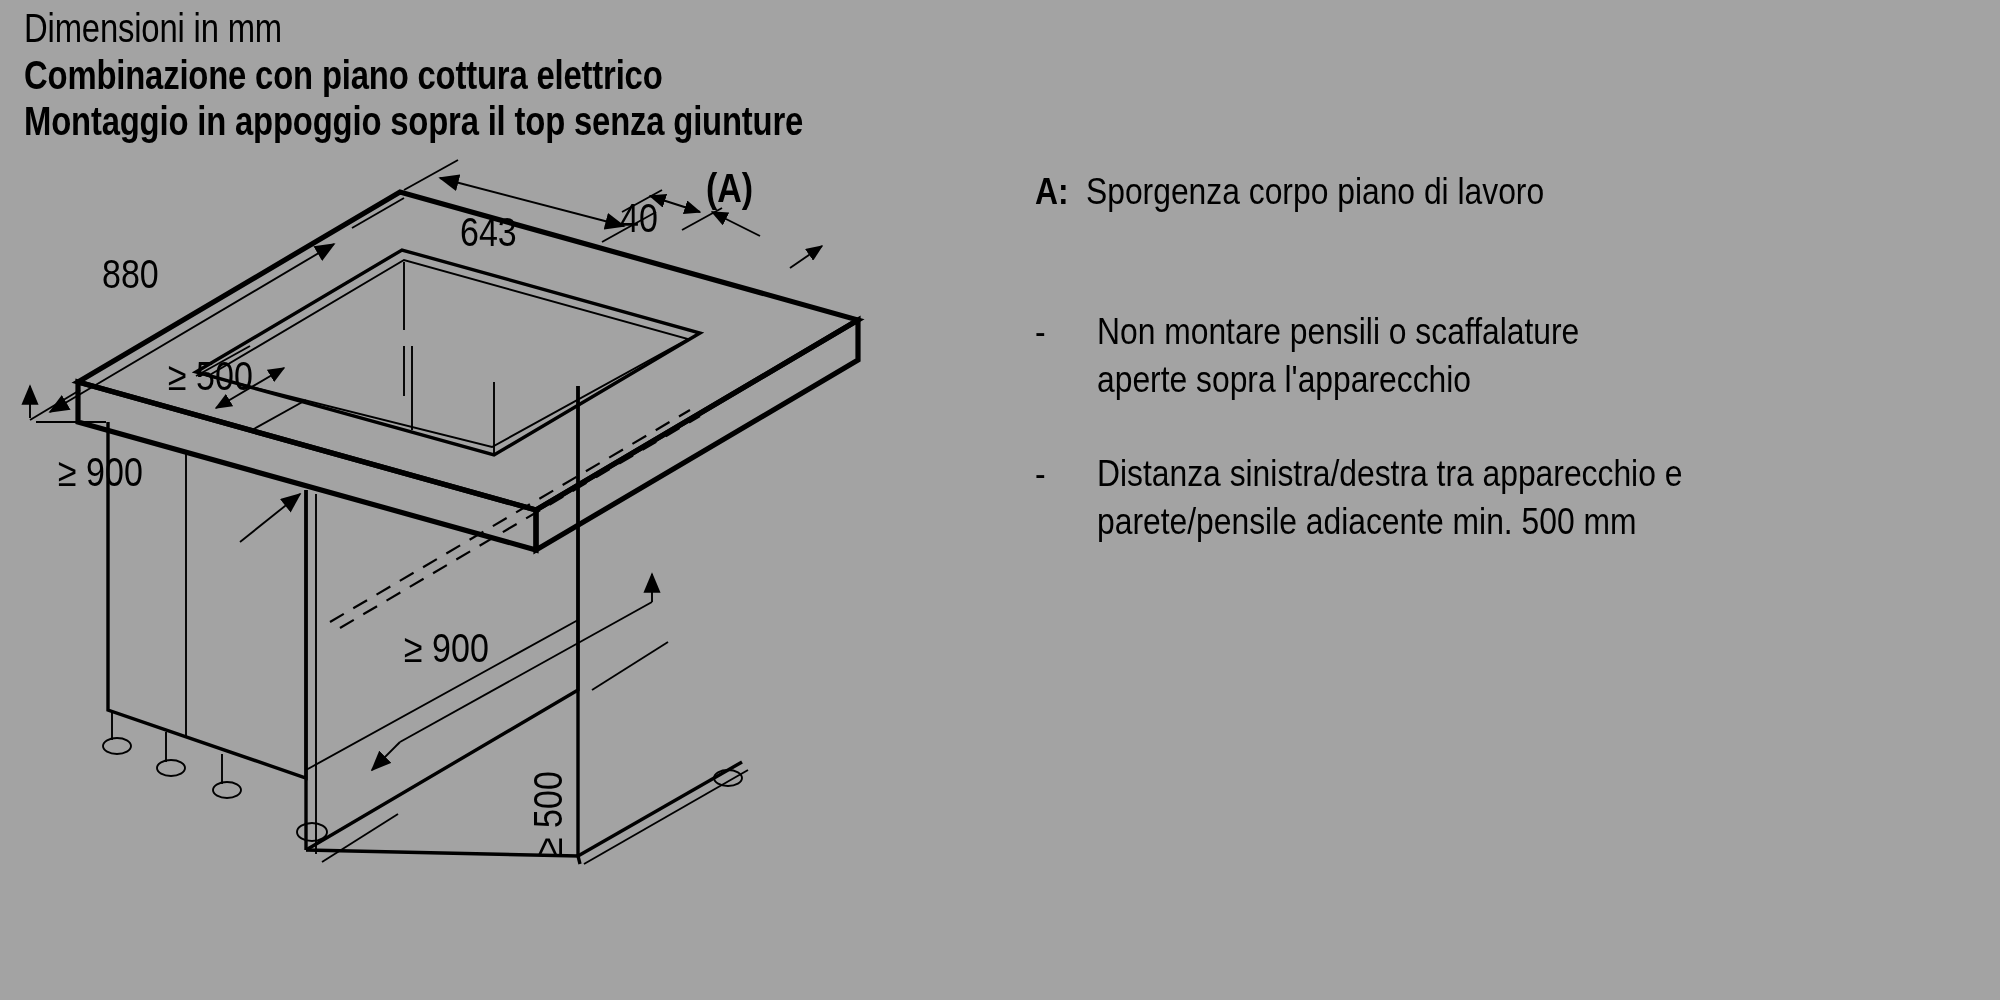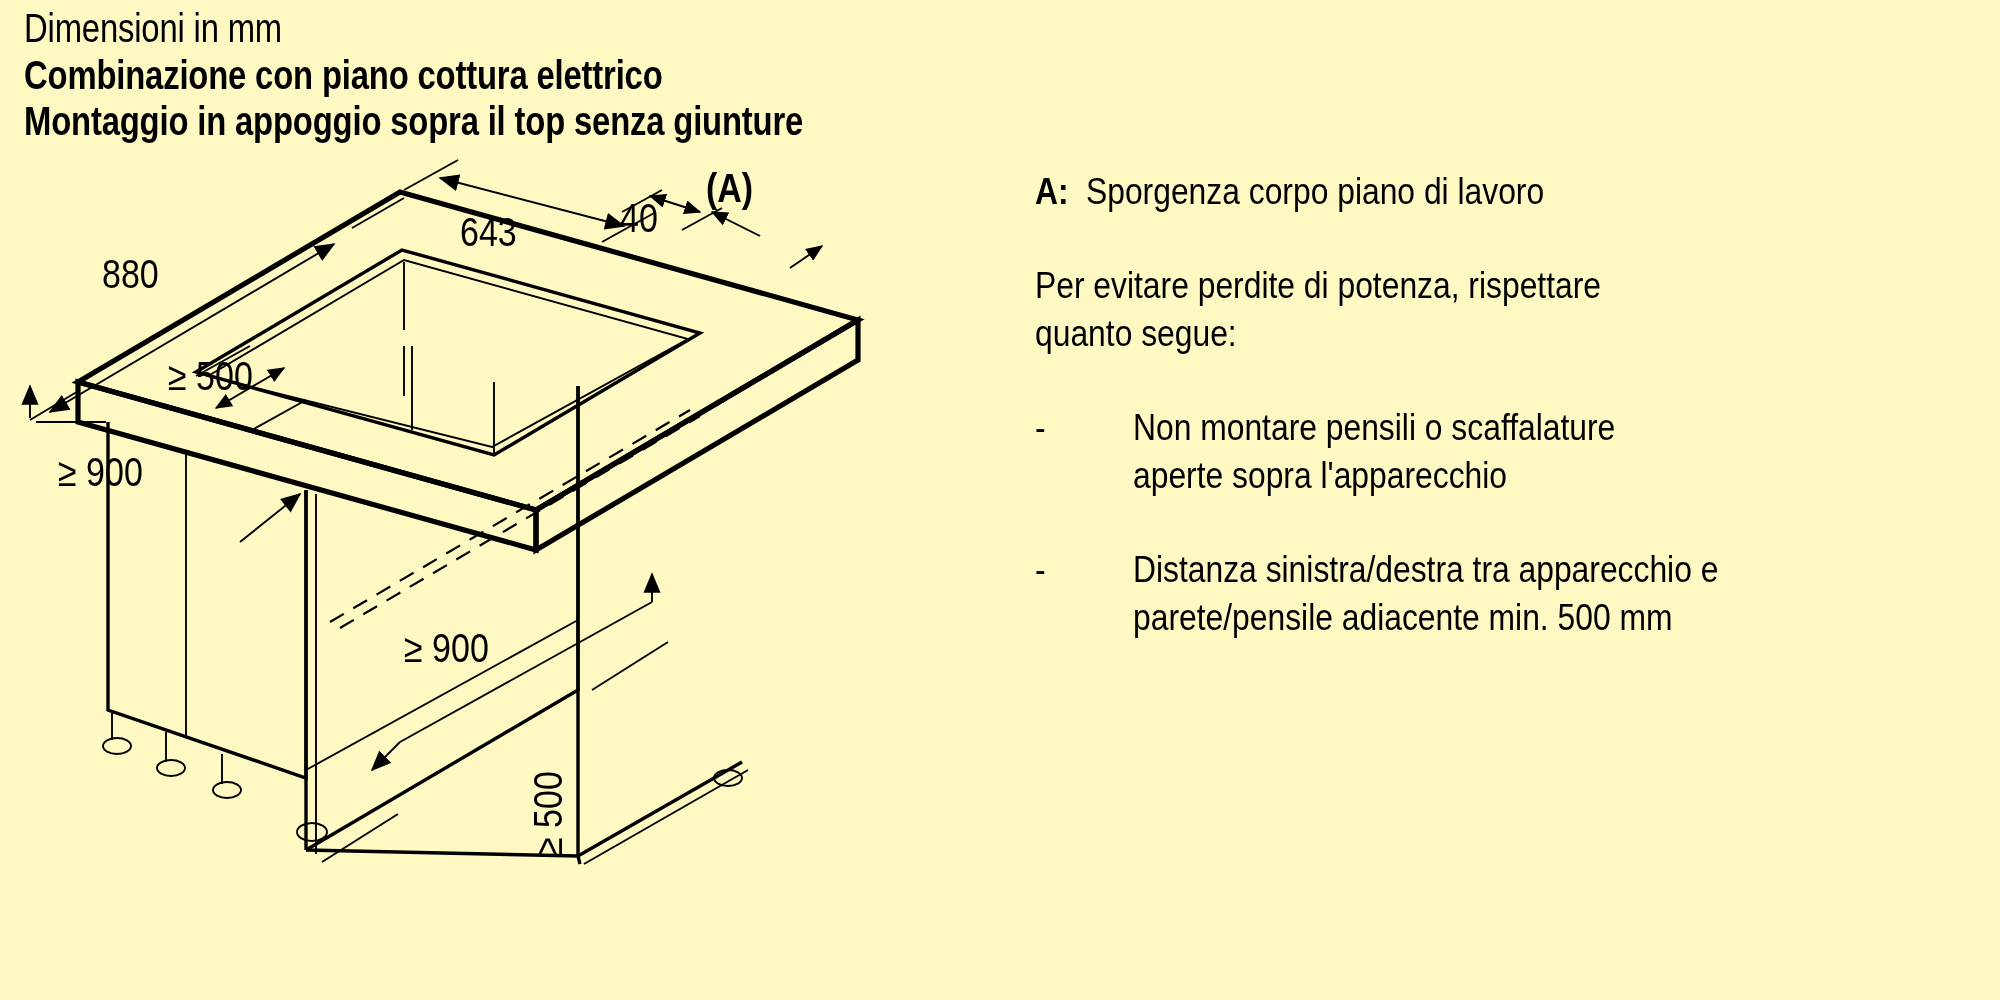--- a/index.html
+++ b/index.html
@@ -4,21 +4,21 @@
 <style>
   html, body {
     margin: 0;
     padding: 0;
     background: #ffffff;
   }
   #page {
     position: relative;
     width: 2000px;
     height: 1000px;
-    background: #fef9c3;
+    background: #a3a3a3;
     font-family: "Liberation Sans", sans-serif;
     color: #000000;
     overflow: hidden;
   }
 
   
   #heading {
     position: absolute;
     left: 24px;
     top: 6px;
@@ -83,21 +83,21 @@
   .bullet {
     display: flex;
     margin-top: 6px;
   }
   .bullet-dash {
     width: 62px;
     flex: 0 0 62px;
     transform: scaleX(0.86);
     transform-origin: left center;
   }
-  .bullet-body { flex: 1 1 auto; margin-left: 36px; }
+  .bullet-body { flex: 1 1 auto; }
 
   
   #drawing {
     position: absolute;
     left: 0;
     top: 150px;
     width: 1020px;
     height: 830px;
   }
   #drawing svg { display: block; }
@@ -129,24 +129,20 @@
   </div>
 
   <div id="right-text">
 
     <div id="legend-a">
       <span id="legend-a-key">A:</span>
       <span id="legend-a-text">Sporgenza corpo piano di lavoro</span>
     </div>
 
 
-    <div class="rt-para">
-      <span class="rt-row">Per evitare perdite di potenza, rispettare</span>
-      <span class="rt-row">quanto segue:</span>
-    </div>
 
     <div class="spacer-sm"></div>
 
     <div class="bullet">
       <span class="bullet-dash">-</span>
       <span class="bullet-body">
         <span class="rt-row">Non montare pensili o scaffalature</span>
         <span class="rt-row">aperte sopra l'apparecchio</span>
       </span>
     </div>

